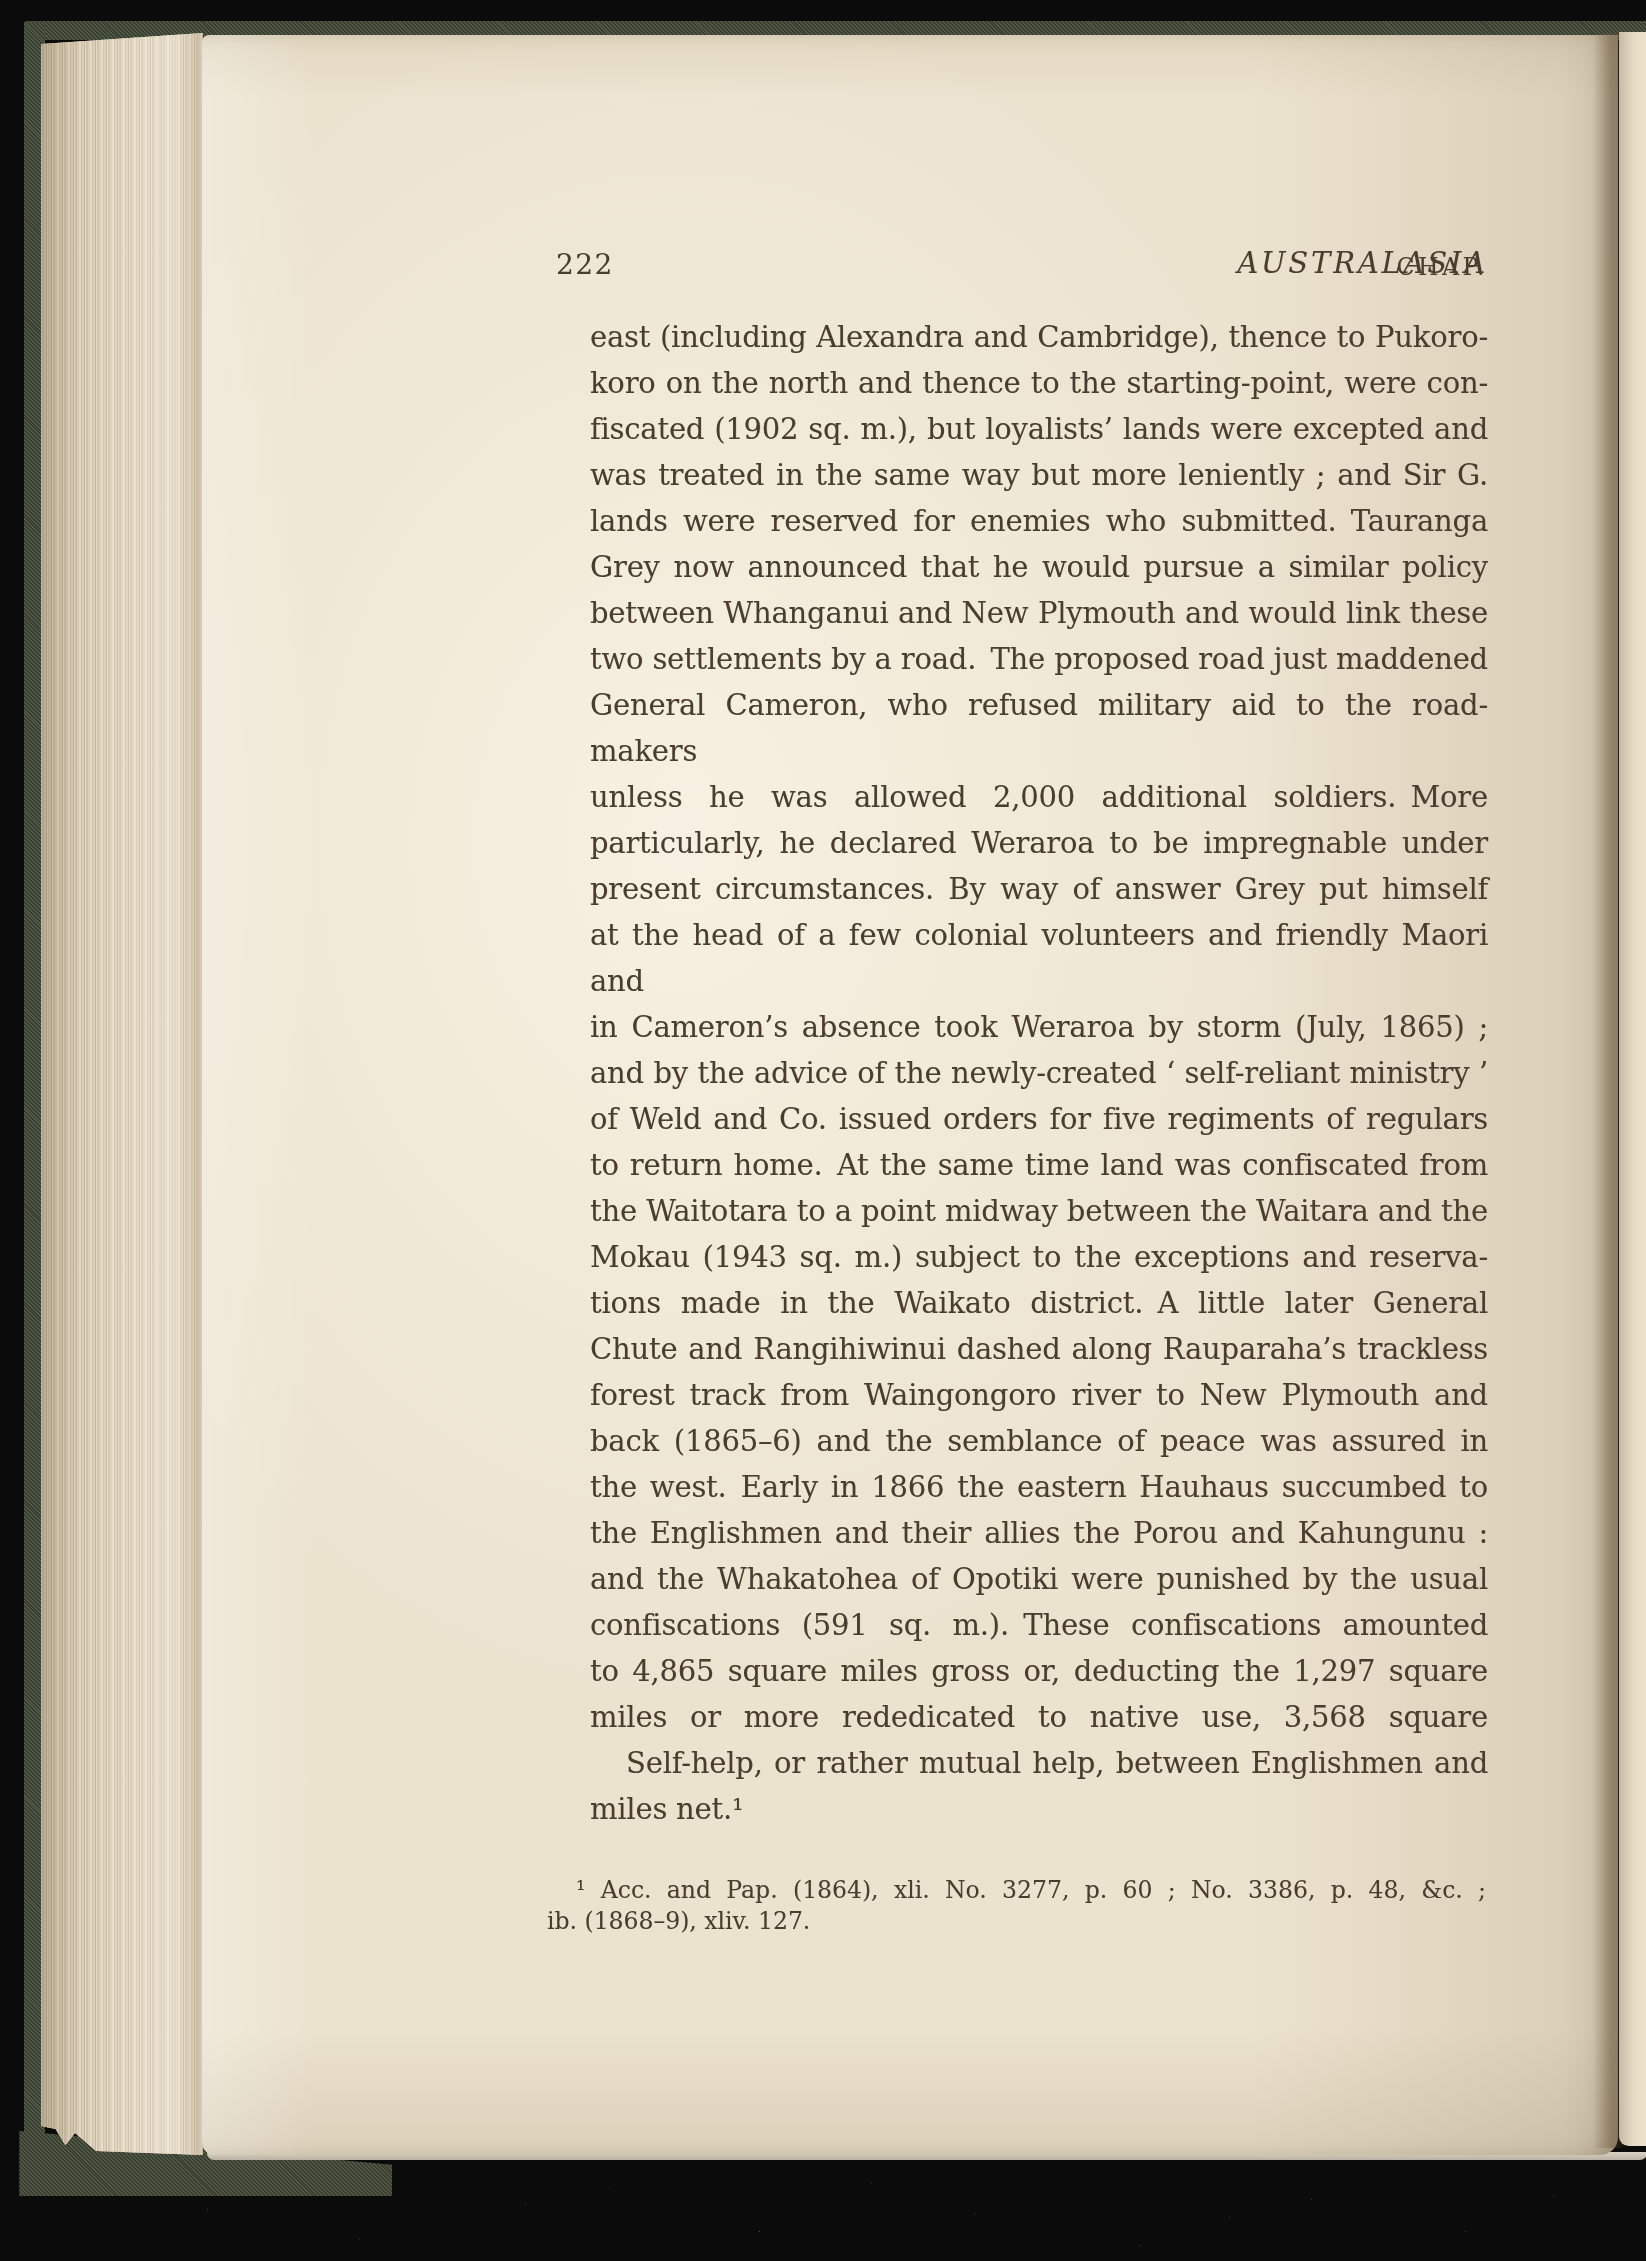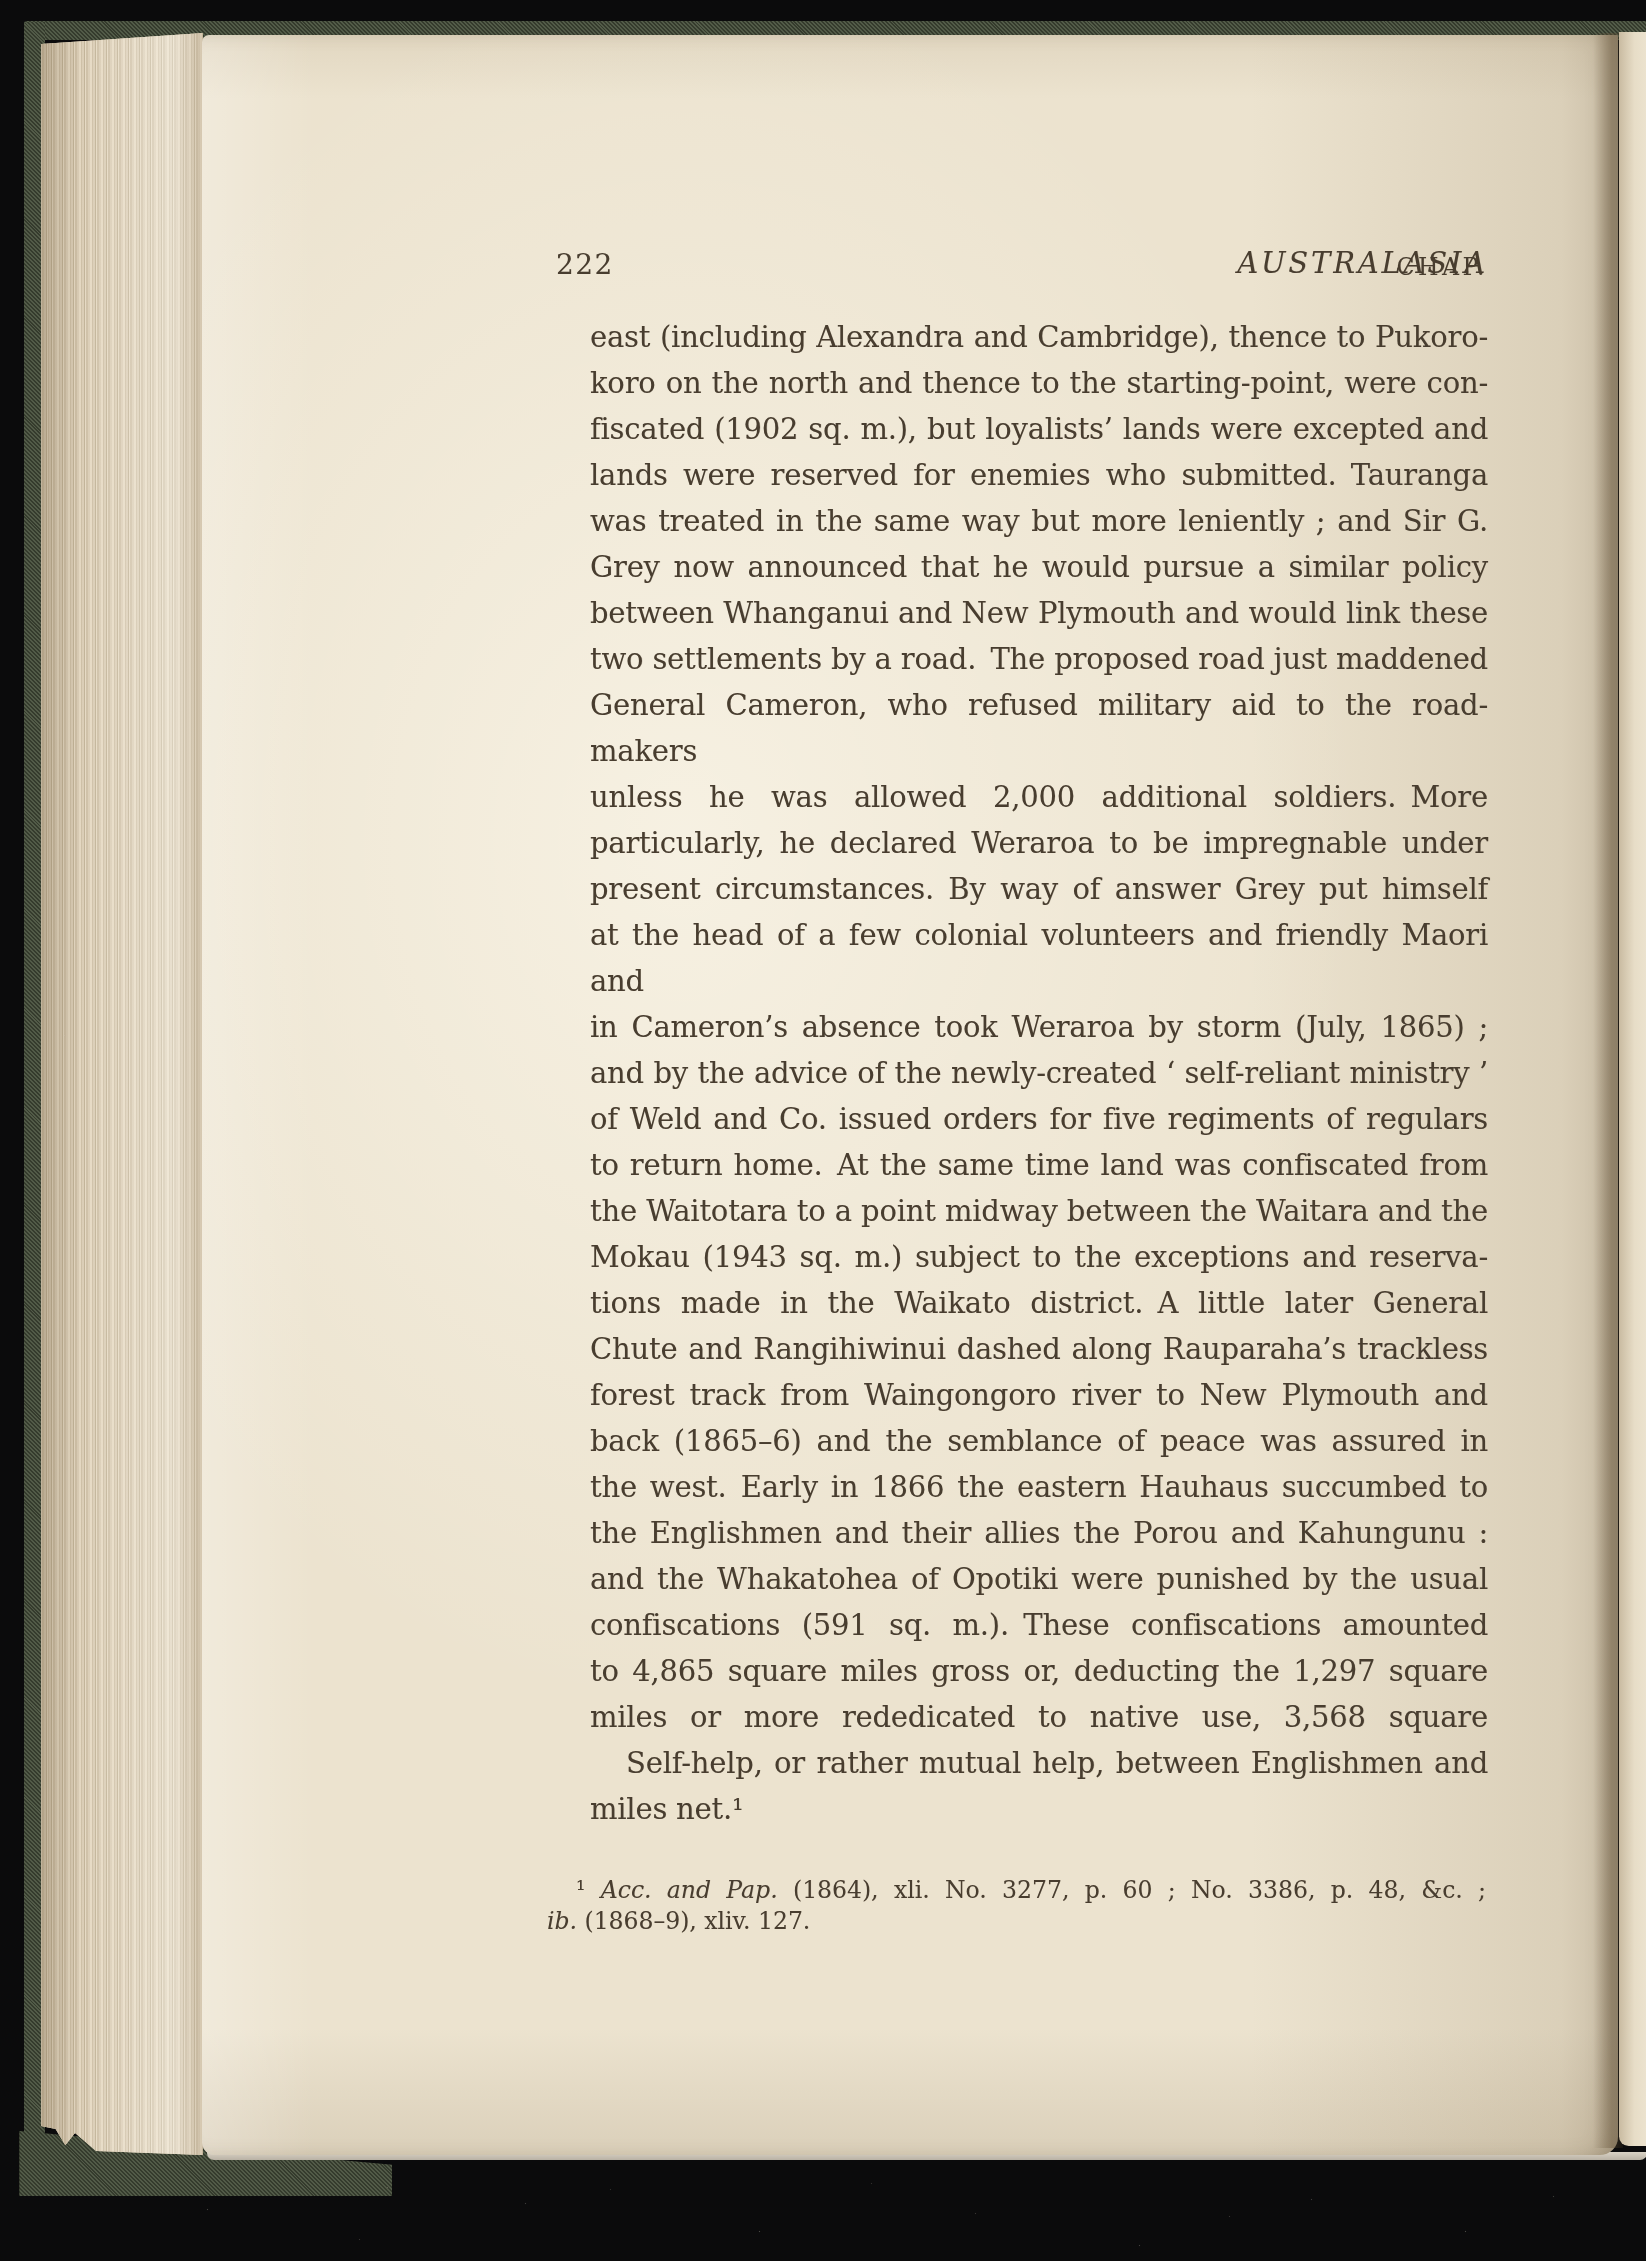--- a/index.html
+++ b/index.html
@@ -77,21 +77,21 @@
   #body-text .line{text-align:justify;text-align-last:justify;white-space:normal;margin-left:32px;}
   #body-text .line.nojust{text-align-last:left;}
   #body-text .line.indent{text-indent:36px;}
   #footnote{
     position:absolute;left:547px;top:1875px;width:939px;
     font-size:23.5px;line-height:31px;
   }
   #footnote .fn-line{text-align:justify;text-align-last:justify;}
   #footnote .fn-line.fn-last{text-align-last:left;}
   #footnote .fn-line.fn-indent{text-indent:29px;}
-  #footnote .it{font-style:italic;}
+  #footnote .it{}
   
   #dust{
     position:absolute;left:0;top:0;width:1.4px;height:1.4px;border-radius:50%;
     background:transparent;
     box-shadow:
       207px 2209px 0.7px rgba(220,215,200,.45), 359px 2239px 0.7px rgba(220,215,200,.35),
       525px 2203px 0.7px rgba(220,215,200,.4), 759px 2231px 0.7px rgba(220,215,200,.5),
       975px 2213px 0.7px rgba(220,215,200,.35),1139px 2245px 0.7px rgba(220,215,200,.45),
       1311px 2199px 0.7px rgba(220,215,200,.4), 1465px 2231px 0.7px rgba(220,215,200,.5),
       610px 2189px 0.7px rgba(220,215,200,.3), 871px 2183px 0.7px rgba(220,215,200,.3),
@@ -118,22 +118,22 @@
   <div id="page-header">
     <div id="page-number" class="print">222</div>
     <div id="running-title" class="print">AUSTRALASIA</div>
     <div id="chapter-label" class="print">CHAP.</div>
   </div>
 
   <div id="body-text" class="print">
       <div class="line">east (including Alexandra and Cambridge), thence to Pukoro-</div>
       <div class="line">koro on the north and thence to the starting-point, were con-</div>
       <div class="line">fiscated (1902 sq. m.), but loyalists’ lands were excepted and</div>
+      <div class="line">was treated in the same way but more leniently ; and Sir G.</div>
       <div class="line">lands were reserved for enemies who submitted. Tauranga</div>
-      <div class="line">was treated in the same way but more leniently ; and Sir G.</div>
       <div class="line">Grey now announced that he would pursue a similar policy</div>
       <div class="line">between Whanganui and New Plymouth and would link these</div>
       <div class="line">two settlements by a road. The proposed road just maddened</div>
       <div class="line">General Cameron, who refused military aid to the road-makers</div>
       <div class="line">unless he was allowed 2,000 additional soldiers. More</div>
       <div class="line">particularly, he declared Weraroa to be impregnable under</div>
       <div class="line">present circumstances. By way of answer Grey put himself</div>
       <div class="line">at the head of a few colonial volunteers and friendly Maori and</div>
       <div class="line">in Cameron’s absence took Weraroa by storm (July, 1865) ;</div>
       <div class="line">and by the advice of the newly-created ‘ self-reliant ministry ’</div>

